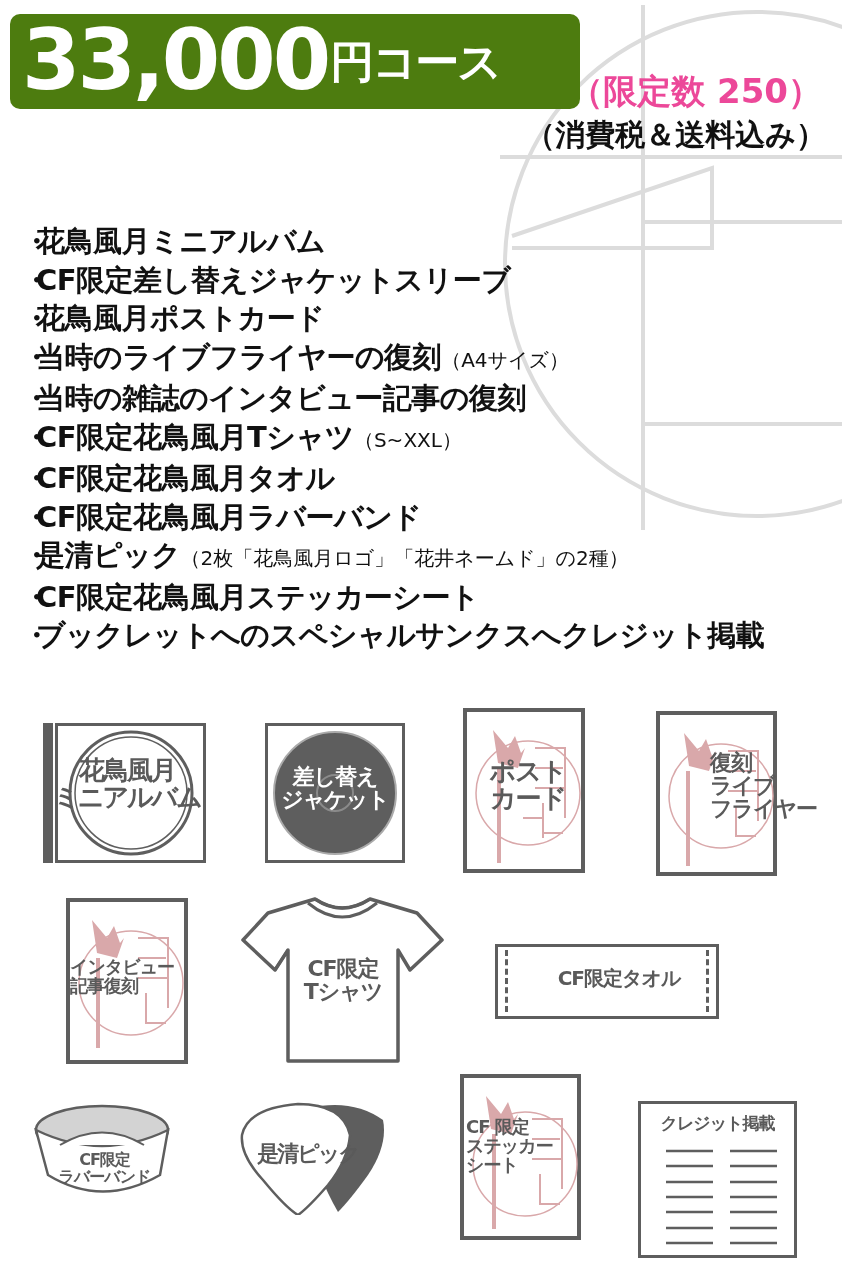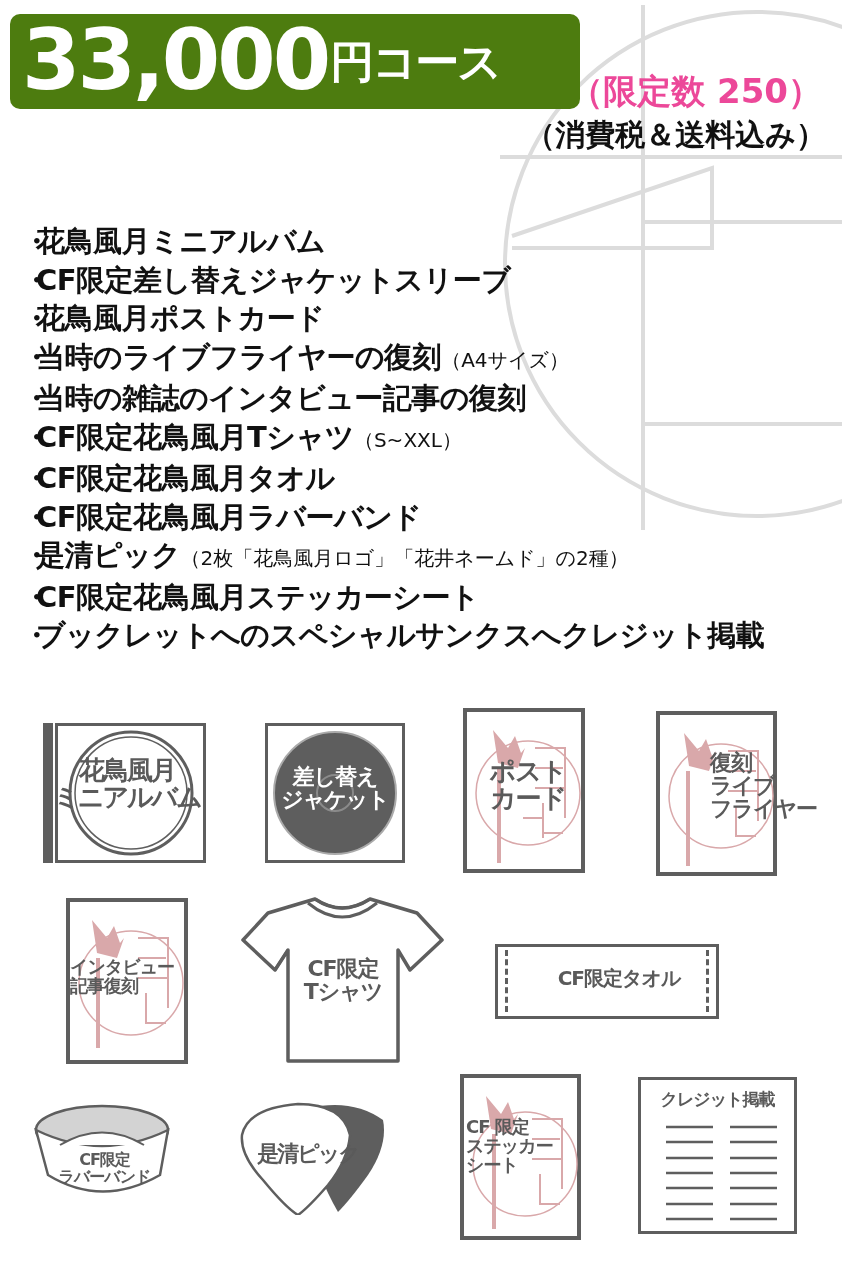--- a/index.html
+++ b/index.html
@@ -181,21 +181,21 @@
     <rect x="32" y="60" width="4" height="95" fill="#d9a8aa"></rect>
     <path d="M72 45 h30 v70 M72 65 h28 M72 85 h30 M80 100 v30 h20" stroke="#d9a8aa" stroke-width="2" fill="none"></path>
   </svg>
   <div class="gray-text" style="left:6px;top:44px;width:115px;font-size:18px;text-align:left;letter-spacing:-1px;">
     <div>CF 限定</div>
     <div>ステッカー</div>
     <div>シート</div>
   </div>
 </div>
 
-<div class="tile" style="left:638px;top:1077px;width:159px;height:167px;text-decoration:underline;">
+<div class="tile" style="left:638px;top:1101px;width:159px;height:167px;text-decoration:underline;">
   <div class="box" style="left:0;top:0;width:159px;height:157px;border-width:3px;"></div>
   <div class="gray-text" style="left:0;top:14px;width:159px;font-size:17px;letter-spacing:-1px;">クレジット掲載</div>
   <svg style="position:absolute;left:0;top:0;" width="159" height="157">
     <g stroke="#5e5e5e" stroke-width="2.5">
       <line x1="28" y1="50" x2="75" y2="50"></line>
         <line x1="92" y1="50" x2="139" y2="50"></line>
       <line x1="28" y1="65" x2="75" y2="65"></line>
         <line x1="92" y1="65" x2="139" y2="65"></line>
       <line x1="28" y1="81" x2="75" y2="81"></line>
         <line x1="92" y1="81" x2="139" y2="81"></line>

